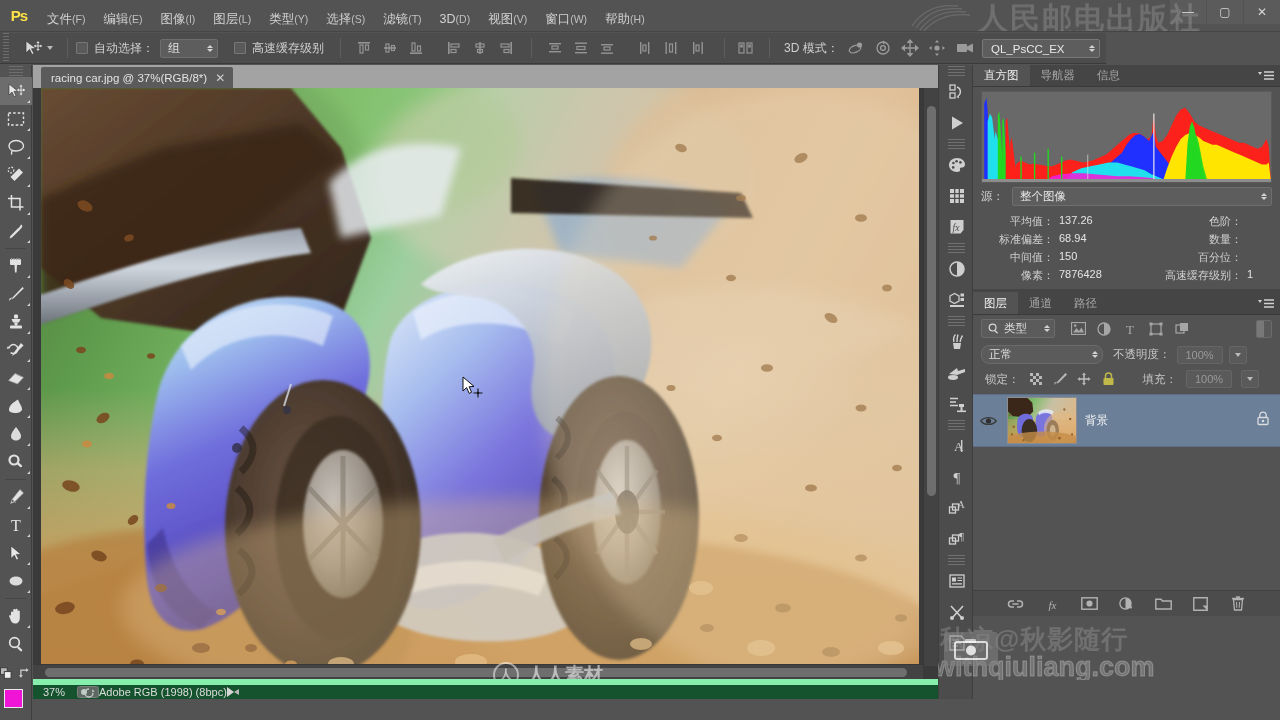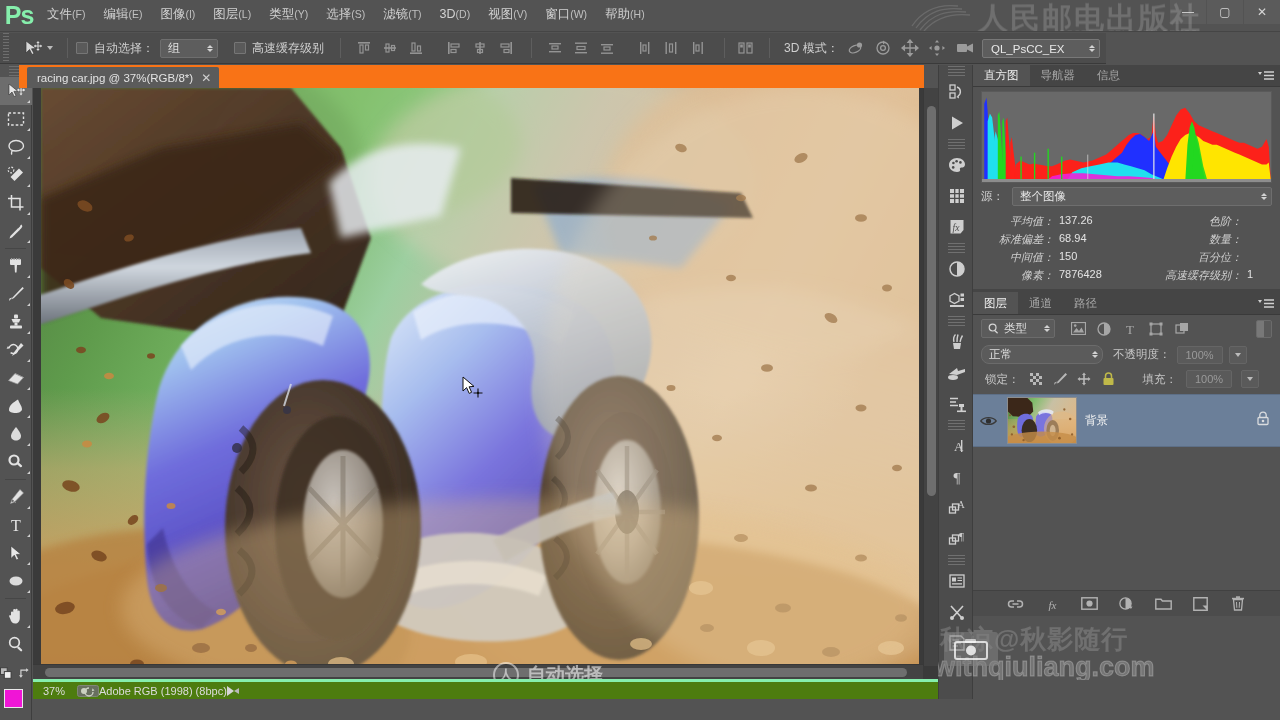--- a/index.html
+++ b/index.html
@@ -16,26 +16,26 @@
   
   .menubar {
     position: absolute; left: 0; top: 0; width: 1280px; height: 32px;
     background: #535353;
     display: flex; align-items: center;
     border-bottom: 1px solid #454545;
     overflow: hidden;
   }
   .ps-logo {
     width: 38px; height: 32px; display: flex; align-items: center;
-    justify-content: center; font-size: 25px; font-weight: bold;
-    color: #86efac; font-family: "Liberation Sans", sans-serif;
+    justify-content: center; font-size: 15px; font-weight: bold;
+    color: #fde047; font-family: "Liberation Sans", sans-serif;
     letter-spacing: -1px;
   }
   .menu-item {
-    padding: 0 9px; height: 32px; line-height: 29px;
+    padding: 8px 9px; height: 32px; line-height: 22px;
     font-size: 12.5px; color: #d2d2d2; white-space: nowrap; cursor: default;
   }
   .menu-item .mn { font-size: 10.5px; color: #c0c0c0; }
 
   
   .wm-top {
     position: absolute; right: 78px; top: -2px;
     font-size: 30px; font-weight: bold; color: rgba(255,255,255,0.10);
     letter-spacing: 2px; white-space: nowrap; pointer-events: none;
     text-shadow: 0 1px 0 rgba(255,255,255,0.07);
@@ -145,22 +145,22 @@
     position: absolute; left: 4px; top: 2px; width: 19px; height: 19px;
     background: #f015d6; border: 1px solid #e8e8e8;
   }
   .sw-bg {
     position: absolute; left: 13px; top: 13px; width: 19px; height: 19px;
     background: #ffffff; border: 1px solid #8a8a8a; z-index: -1;
   }
 
   
   .tabstrip {
-    position: absolute; left: 19px; top: 65px; width: 905px; height: 23px;
-    background: #f97316;
+    position: absolute; left: 33px; top: 65px; width: 905px; height: 23px;
+    background: #a3a3a3;
   }
   .doctab {
     position: absolute; left: 8px; top: 2px; height: 21px;
     background: #5b5b5b; border-radius: 2px 2px 0 0;
     display: flex; align-items: center; gap: 8px;
     padding: 0 8px 0 10px; font-size: 11.5px; color: #e3e3e3;
     white-space: nowrap;
   }
   .tab-close { font-size: 12px; color: #cfcfcf; line-height: 1; }
 
@@ -191,21 +191,21 @@
     background: #6e6e6e; border-radius: 5px;
   }
   .cursor-move {
     position: absolute; left: 428px; top: 288px; width: 26px; height: 26px;
     pointer-events: none; z-index: 40;
   }
 
   
   .statusbar {
     position: absolute; left: 33px; top: 679px; width: 905px; height: 20px;
-    background: #4d7c0f; border-top: 3px solid #86efac;
+    background: #14532d; border-top: 6px solid #86efac;
     display: flex; align-items: center; gap: 0;
     padding-left: 10px; font-size: 11px; color: #dcdcdc;
   }
   .sb-zoom { min-width: 34px; }
   .sb-icon { width: 22px; height: 12px; opacity: 0.85; }
   .sb-arrow { width: 0; height: 0;
     border-top: 5px solid transparent; border-bottom: 5px solid transparent;
     border-left: 7px solid #d6d6d6; }
   .sb-arrow-sm { width: 0; height: 0;
     border-top: 3.5px solid transparent; border-bottom: 3.5px solid transparent;
@@ -278,21 +278,21 @@
   }
   .histo-base {
     position: absolute; left: 0; bottom: 0; width: 100%; height: 3px;
     background: #8d8d8d;
   }
 
   .stats {
     display: grid; grid-template-columns: 78px 96px 92px 36px;
     row-gap: 3px; padding: 3px 8px 6px 8px; font-size: 11px; color: #d7d7d7;
   }
-  .stats .lbl { text-align: right; padding-right: 5px; color: #d0d0d0; font-style: italic; }
+  .stats .lbl { text-align: right; padding-right: 5px; color: #d0d0d0; }
   .stats .val { color: #e4e4e4; }
 
   .divider-h { height: 4px; background: #454545; }
 
   
   .lay-filter {
     display: flex; align-items: center; gap: 0px;
     padding: 4px 8px; background: #535353;
   }
   .filter-combo {
@@ -1047,21 +1047,21 @@
     <svg class="cursor-move" viewBox="0 0 26 26">
       <path d="M2 1 L2 15 L5.6 11.6 L8.2 17.4 L10.6 16.3 L8.1 10.8 L13 10.4 Z" fill="#ffffff" stroke="#111" stroke-width="1"></path>
       <g stroke="#111" stroke-width="1.1" fill="none">
         <circle cx="17" cy="17" r="0.6" fill="#111"></circle>
         <path d="M17 12.5 L17 21.5 M12.5 17 L21.5 17"></path>
       </g>
     </svg>
 
     <div class="wm-canvas" style="left:460px;top:570px;">
       <span class="wm-circle">人</span>
-      <span>自动选择</span>
+      <span>人人素材</span>
     </div>
 
     <div class="vscroll">
       <div class="vthumb"></div>
     </div>
     <div class="hscroll">
       <div class="hthumb"></div>
     </div>
   </div>
 

